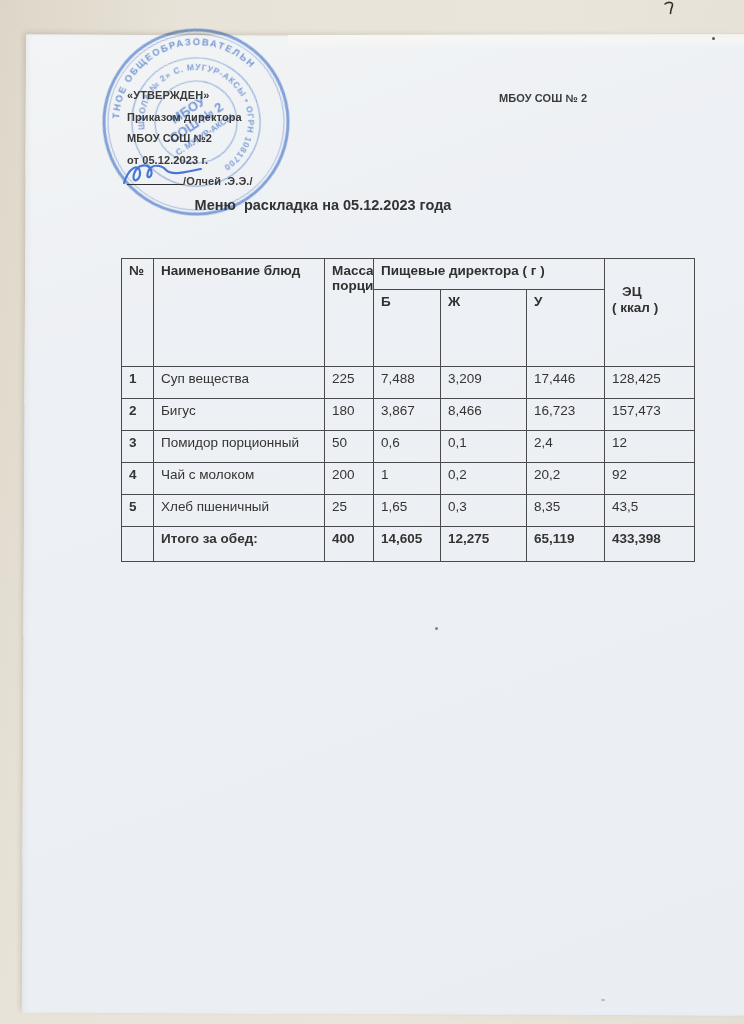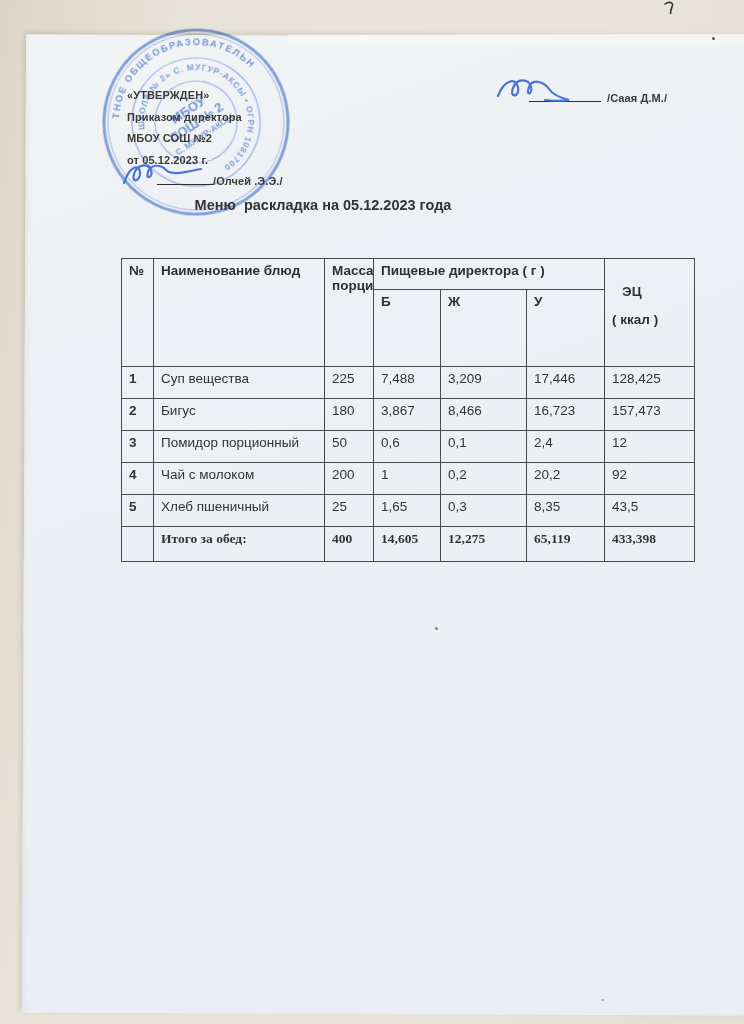--- a/index.html
+++ b/index.html
@@ -18,21 +18,21 @@
   }
   .paper::before { 
     content:''; position:absolute; top:-2px; left:36%; right:0; height:16px;
     background: linear-gradient(180deg, #f9f8f5 0%, rgba(249,248,245,0) 90%);
     transform: rotate(-0.35deg);
   }
   
   .block { position:absolute; font-size:11px; font-weight:bold; color:#3a3a3a; line-height:21.5px; letter-spacing:.1px; }
   .block-left { left:127px; top:85px; }
   .block-right { left:499px; top:88px; }
-  .sig-row { position:relative; height:22px; white-space:nowrap;padding-left:30px; }
+  .sig-row { position:relative; height:22px; white-space:nowrap; }
   .sig-underline { display:inline-block; vertical-align:baseline; border-bottom:1.5px solid #2e2e2e; height:14px; }
   .ul-left { width:56px; }
   .ul-right { width:72px; margin-right:6px; }
   .sig-scribble { position:absolute; pointer-events:none; }
   .scrib-left { left:-6px; top:-12px; }
   .scrib-right { left:-4px; top:-14px; }
   
   .doc-title {
     position:absolute; left:0; top:197px; width:646px; text-align:center;
     font-size:14.5px; font-weight:bold; color:#333; white-space:pre;
@@ -48,24 +48,24 @@
   table { border-collapse:collapse; table-layout:fixed; width:573px; background:transparent; }
   th, td {
     border:1px solid #4a4a4a; vertical-align:top; text-align:left;
     padding:4px 4px 2px 7px; font-size:13.5px; color:#343434;
     overflow:hidden;
   }
   thead tr:first-child { height:31px; }
   thead tr:last-child { height:77px; }
   th { font-weight:bold; color:#303030; }
   tbody tr { height:32px; }
-  tbody tr.row-total { height:35px;font-family:Liberation Serif, serif; }
+  tbody tr.row-total { height:35px; }
   td.cell-num { font-weight:bold; }
   .th-ec .ec1 { margin:21px 0 0 10px; }
-  .th-ec .ec2 { margin:13px 0 0 0; }
+  .th-ec .ec2 { margin:1px 0 0 0; }
   tr.row-total td { font-weight:bold; }
   
   .pen-mark { position:absolute; left:663px; top:1px; }
   .speck { position:absolute; border-radius:50%; }
   .speck-a { left:435px; top:627px; width:3px; height:3px; background:#84817a; }
   .speck-b { left:601px; top:999px; width:4px; height:2px; background:#aab4cc; }
   .speck-c { left:712px; top:37px; width:3px; height:3px; background:#5e5648; }
 </style>
 </head>
 <body>
@@ -112,26 +112,21 @@
     <div>от 05.12.2023 г.</div>
     <div class="sig-row">
       <span class="sig-underline ul-left"></span><span>/Олчей .Э.Э./</span>
       <svg class="sig-scribble scrib-left" width="86" height="30" viewBox="0 0 86 30">
         <path d="M3,24 C8,8 18,4 19,13 C20,22 10,25 13,15 C16,5 27,4 30,11 C33,18 24,22 27,13 C30,4 41,6 45,11 C51,17 64,13 80,10" fill="none" stroke="#3e6fd2" stroke-width="2.2" stroke-linecap="round" opacity=".95"></path>
       </svg>
     </div>
   </div>
 
   <div class="block block-right">
-    <div class="sig-row">
-      <span class="sig-underline ul-right"></span><span>/Саая Д.М./</span>
-      <svg class="sig-scribble scrib-right" width="90" height="32" viewBox="0 0 90 32">
-        <path d="M3,22 C9,6 21,3 23,13 C25,23 14,25 18,14 C22,3 34,5 36,13 C38,20 30,23 34,13 C38,3 50,9 54,15 C58,21 66,24 74,26 C70,27 60,27 50,26" fill="none" stroke="#3e6fd2" stroke-width="2.2" stroke-linecap="round" opacity=".95"></path>
-      </svg>
-    </div>
+    <div>МБОУ СОШ № 2</div>
   </div>
 
   <div class="doc-title">Меню  раскладка на 05.12.2023 года</div>
 
   <div class="menu-table-wrap">
     <table>
       <colgroup>
         <col style="width:32px">
           <col style="width:171px">
           <col style="width:49px">

